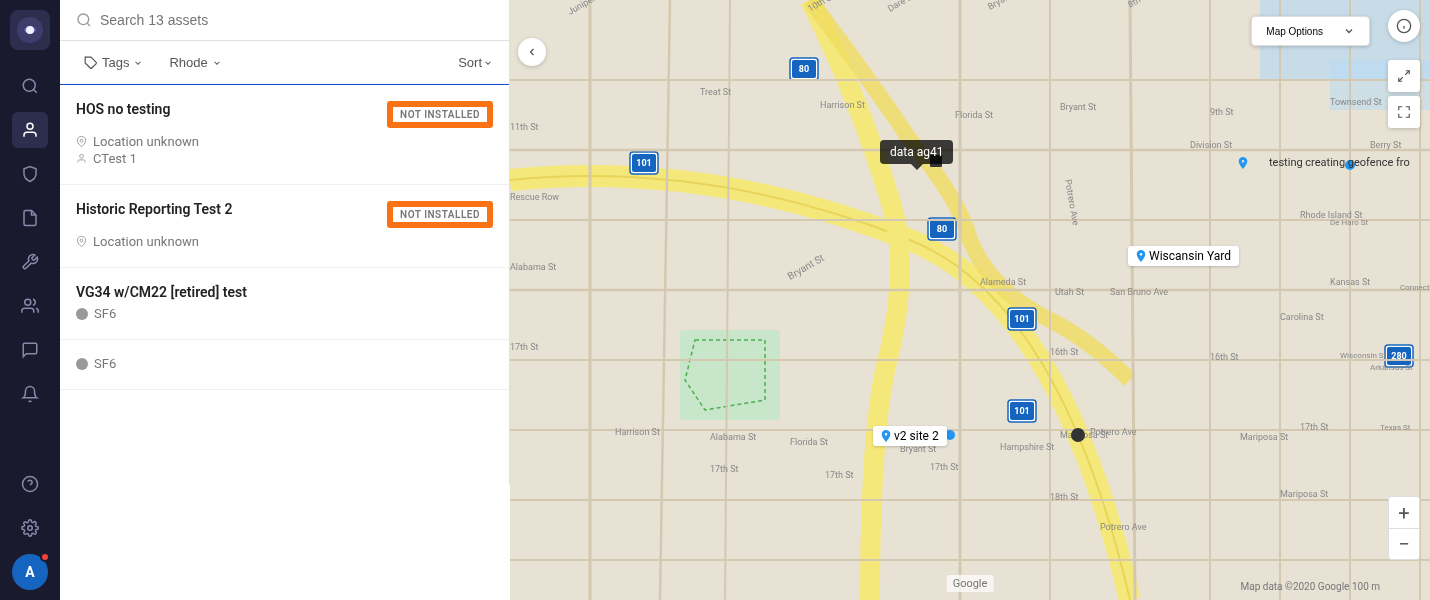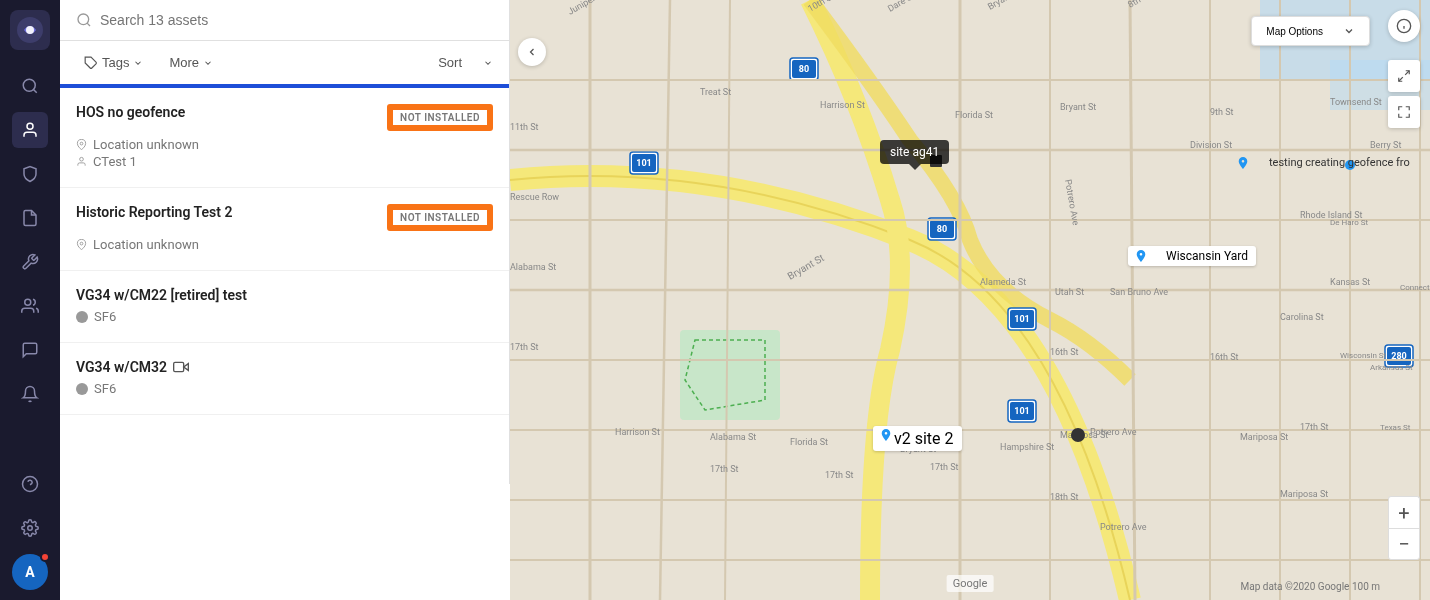--- a/index.html
+++ b/index.html
@@ -94,39 +94,39 @@
     }
     .search-icon {
       color: #888;
       font-size: 16px;
     }
     .filter-bar {
       padding: 10px 16px;
       display: flex;
       align-items: center;
       gap: 10px;
-      border-bottom: 4px solid #1d4ed8;
+      border-bottom: 1px solid #1d4ed8;
     }
     .filter-btn {
       display: flex;
       align-items: center;
       gap: 4px;
       font-size: 13px;
       color: #555;
       cursor: pointer;
       padding: 4px 8px;
       border-radius: 4px;
       background: transparent;
       border: none;
     }
     .filter-sort {
       margin-left: auto;
       display: flex;
       align-items: center;
-      gap: 21px;
+      gap: 1px;
       font-size: 13px;
       color: #555;
       cursor: pointer;
       background: transparent;
       border: none;
     }
     .asset-list {
       overflow-y: auto;
       flex: 1;
     }
@@ -427,38 +427,38 @@
       <svg width="14" height="14" viewBox="0 0 24 24" fill="none" stroke="#555" stroke-width="2">
         <path d="M20.59 13.41l-7.17 7.17a2 2 0 0 1-2.83 0L2 12V2h10l8.59 8.59a2 2 0 0 1 0 2.82z"></path>
           <line x1="7" y1="7" x2="7.01" y2="7"></line>
       </svg>
       <span>Tags</span>
       <svg width="10" height="10" viewBox="0 0 24 24" fill="none" stroke="#555" stroke-width="2.5">
         <polyline points="6,9 12,15 18,9"></polyline>
       </svg>
     </button>
     <button class="filter-btn">
-      <span>More</span>
+      <span>Rhode</span>
       <svg width="10" height="10" viewBox="0 0 24 24" fill="none" stroke="#555" stroke-width="2.5">
         <polyline points="6,9 12,15 18,9"></polyline>
       </svg>
     </button>
     <button class="filter-sort">
       <span>Sort</span>
       <svg width="10" height="10" viewBox="0 0 24 24" fill="none" stroke="#555" stroke-width="2.5">
         <polyline points="6,9 12,15 18,9"></polyline>
       </svg>
     </button>
   </div>
 
   <div class="asset-list">
 
     <div class="asset-item">
       <div class="asset-header">
-        <span class="asset-name">HOS no geofence</span>
+        <span class="asset-name">HOS no testing</span>
         <span class="not-installed-badge">NOT INSTALLED</span>
       </div>
       <div class="asset-meta">
         <svg width="11" height="11" viewBox="0 0 24 24" fill="none" stroke="#999" stroke-width="2">
           <path d="M21 10c0 7-9 13-9 13s-9-6-9-13a9 9 0 0 1 18 0z"></path>
             <circle cx="12" cy="10" r="3"></circle>
         </svg>
         <span>Location unknown</span>
       </div>
       <div class="asset-meta">
@@ -490,29 +490,20 @@
           <span class="asset-name">VG34 w/CM22 [retired] test</span>
         </div>
       </div>
       <div class="asset-meta">
         <span class="dot-icon grey"></span>
         <span>SF6</span>
       </div>
     </div>
 
     <div class="asset-item">
-      <div class="asset-header">
-        <div class="asset-name-row">
-          <span class="asset-name">VG34 w/CM32</span>
-          <svg width="16" height="16" viewBox="0 0 24 24" fill="none" stroke="#555" stroke-width="2">
-            <polygon points="23,7 16,12 23,17 23,7"></polygon>
-              <rect x="1" y="5" width="15" height="14" rx="2" ry="2"></rect>
-          </svg>
-        </div>
-      </div>
       <div class="asset-meta">
         <span class="dot-icon grey"></span>
         <span>SF6</span>
       </div>
     </div>
   </div>
 
   <div style="position:relative; height:0;">
     <div style="position:absolute; bottom:-590px; left:460px; z-index:10;">
     </div>
@@ -652,31 +643,31 @@
 
     <circle cx="440" cy="435" r="5" fill="#2196F3"></circle>
 
     <circle cx="568" cy="435" r="7" fill="#333"></circle>
 
     <circle cx="840" cy="165" r="5" fill="#2196F3"></circle>
 
   </svg>
 
   <div class="map-tooltip">
-    <span>site ag41</span>
-  </div>
-
-  <div style="position:absolute; top:246px; left:618px; background:white; padding:3px 8px; border-radius:3px; font-size:12px; box-shadow:0 1px 3px rgba(0,0,0,0.2); white-space:nowrap; display:flex; align-items:center; gap:20px;">
+    <span>data ag41</span>
+  </div>
+
+  <div style="position:absolute; top:246px; left:618px; background:white; padding:3px 8px; border-radius:3px; font-size:12px; box-shadow:0 1px 3px rgba(0,0,0,0.2); white-space:nowrap; display:flex; align-items:center; gap:3px;">
     <svg width="10" height="12" viewBox="0 0 10 14" fill="#2196F3">
         <path d="M5 0C2.24 0 0 2.24 0 5c0 3.75 5 9 5 9s5-5.25 5-9c0-2.76-2.24-5-5-5zm0 6.5c-.83 0-1.5-.67-1.5-1.5S4.17 3.5 5 3.5 6.5 4.17 6.5 5 5.83 6.5 5 6.5z"></path>
       </svg>
     <span>Wiscansin Yard</span>
   </div>
 
-  <div style="position:absolute; top:426px; left:363px; background:white; padding:3px 8px; border-radius:3px; font-size:16px; box-shadow:0 1px 3px rgba(0,0,0,0.2); white-space:nowrap; display:flex; gap:3px;">
+  <div style="position:absolute; top:426px; left:363px; background:white; padding:3px 8px; border-radius:3px; font-size:12px; box-shadow:0 1px 3px rgba(0,0,0,0.2); white-space:nowrap; display:flex; align-items:center; gap:3px;">
     <svg width="10" height="12" viewBox="0 0 10 14" fill="#2196F3">
         <path d="M5 0C2.24 0 0 2.24 0 5c0 3.75 5 9 5 9s5-5.25 5-9c0-2.76-2.24-5-5-5zm0 6.5c-.83 0-1.5-.67-1.5-1.5S4.17 3.5 5 3.5 6.5 4.17 6.5 5 5.83 6.5 5 6.5z"></path>
       </svg>
     <span>v2 site 2</span>
   </div>
 
   <div style="position:absolute; top:156px; left:728px; background:transparent; font-size:11px; color:#333; white-space:nowrap; display:flex; align-items:center; gap:21px;">
     <svg width="10" height="12" viewBox="0 0 10 14" fill="#2196F3">
         <path d="M5 0C2.24 0 0 2.24 0 5c0 3.75 5 9 5 9s5-5.25 5-9c0-2.76-2.24-5-5-5zm0 6.5c-.83 0-1.5-.67-1.5-1.5S4.17 3.5 5 3.5 6.5 4.17 6.5 5 5.83 6.5 5 6.5z"></path>
       </svg>

